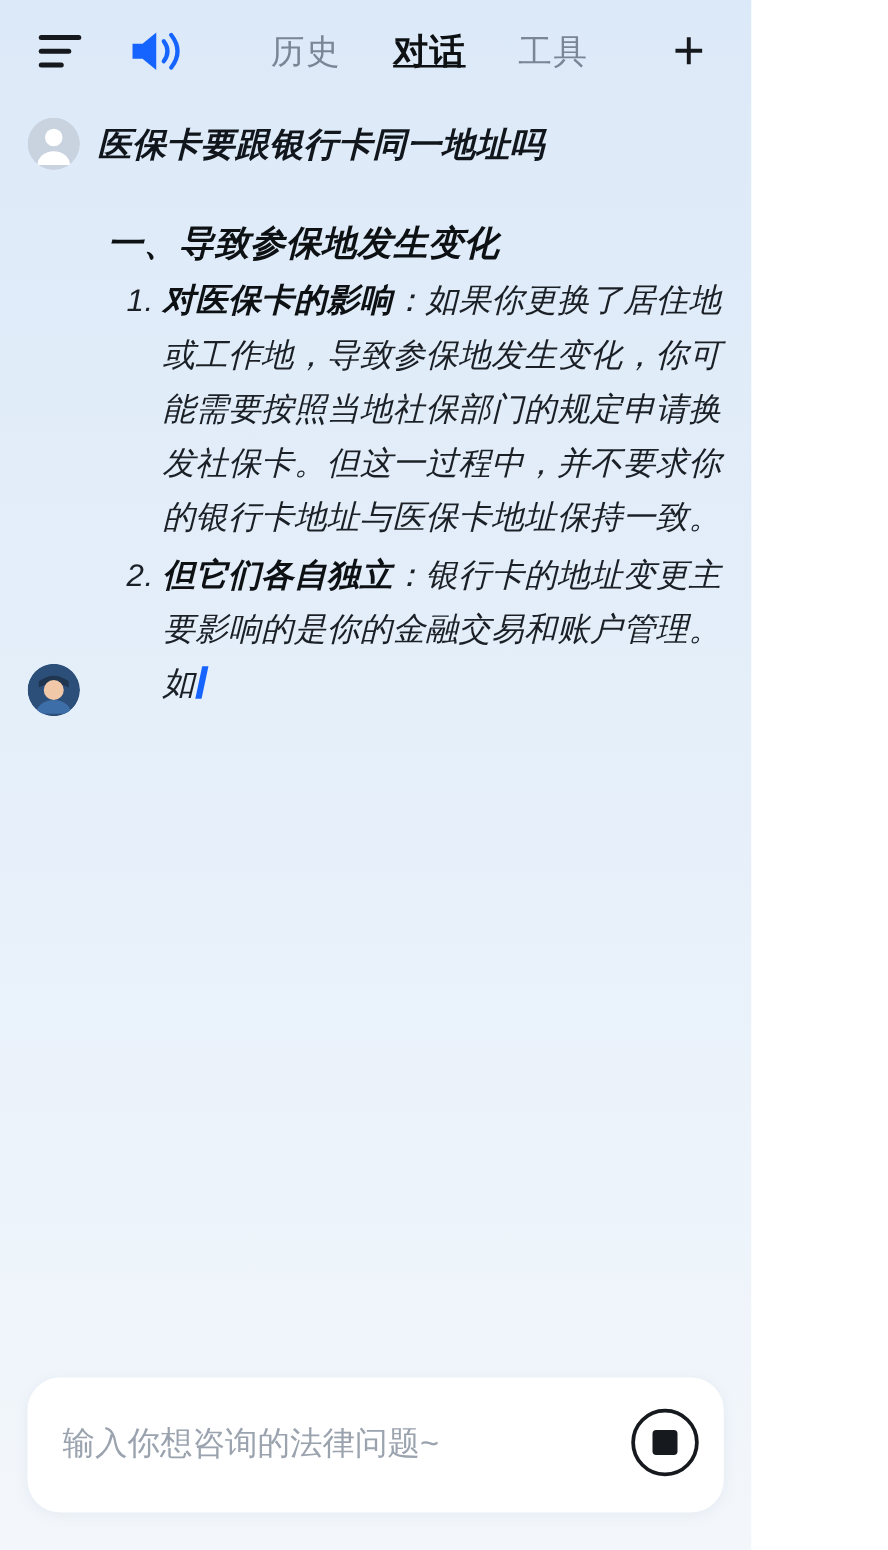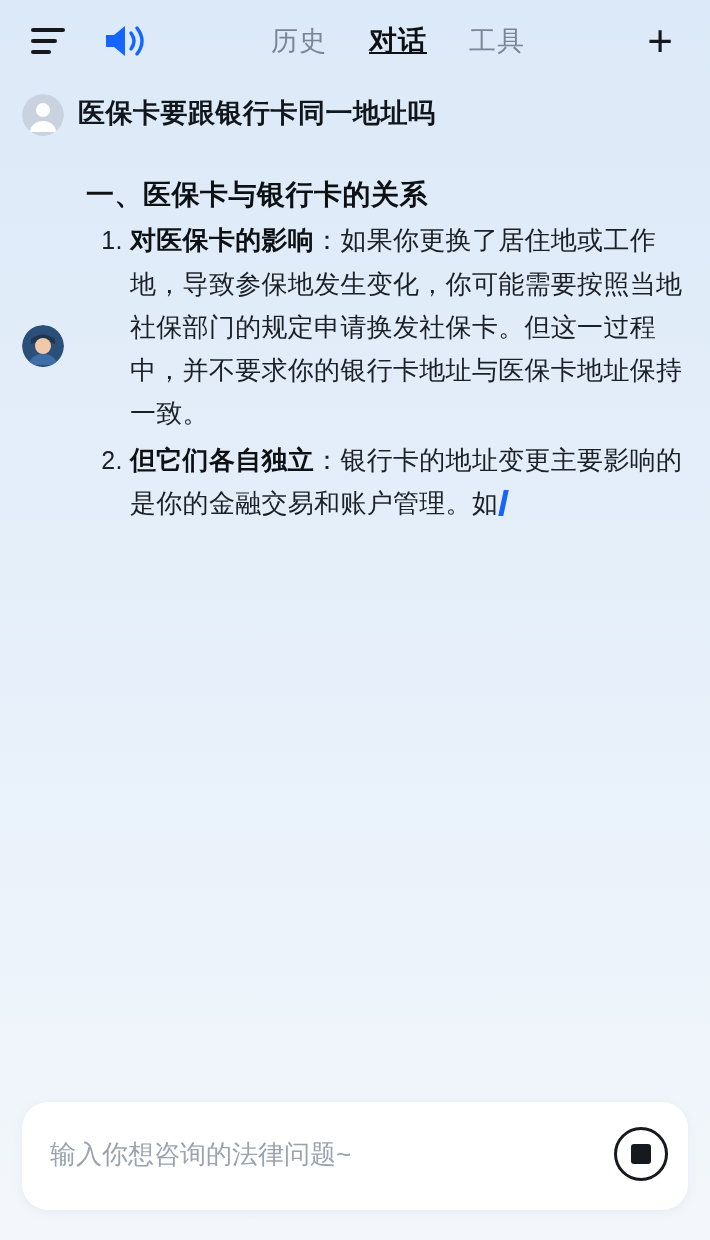--- a/index.html
+++ b/index.html
@@ -4,21 +4,21 @@
 <style>
   * { box-sizing: border-box; margin: 0; padding: 0; }
   html, body {
     width: 710px; height: 1240px;
     font-family: "Liberation Sans", "DejaVu Sans", sans-serif;
     background: #ffffff;
     overflow: hidden;
   }
   .app {
     position: relative;
-    width: 710px; height: 1240px;
+    width: 601px; height: 1240px;
     display: flex;
     flex-direction: column;
     background: linear-gradient(180deg, #dce9f8 0%, #e7f0fa 55%, #f3f7fb 100%);
   }
 
   
   .topbar {
     height: 82px;
     flex: 0 0 82px;
     display: flex;
@@ -72,21 +72,21 @@
   }
 
   
   .chat {
     flex: 1 1 auto;
     overflow: hidden;
     padding: 8px 22px 0 22px;
     position: relative;
   }
 
-  .msg-row { display: flex; gap: 14px; align-items: center; }
+  .msg-row { display: flex; gap: 14px; align-items: flex-end; font-style: italic; }
   .msg-row + .msg-row { margin-top: 22px; }
 
   .avatar {
     flex: 0 0 42px;
     width: 42px; height: 42px;
     border-radius: 50%;
     margin-top: 4px;
     overflow: hidden;
   }
   .avatar svg { display: block; }
@@ -236,21 +236,21 @@
           <circle cx="21" cy="21" r="21" fill="#2c4f7a"></circle>
           <path d="M9 14 q12 -9 24 0 v5 q-12 -6 -24 0 z" fill="#20354f"></path>
           <circle cx="21" cy="21" r="8" fill="#f2c9a8"></circle>
           <path d="M7 40 a14 11 0 0 1 28 0 z" fill="#3d6ea8"></path>
         </svg>
       </div>
 
       <div class="bot-body">
 
 
-        <h3 class="section">一、医保卡与银行卡的关系</h3>
+        <h3 class="section">一、导致参保地发生变化</h3>
 
         <ol class="items">
           <li><b>对医保卡的影响</b><span>：</span><span>如果你更换了居住地或工作地，导致参保地发生变化，你可能需要按照当地社保部门的规定申请换发社保卡。但这一过程中，并不要求你的银行卡地址与医保卡地址保持一致。</span></li>
           <li><b>但它们各自独立</b><span>：</span><span>银行卡的地址变更主要影响的是你的金融交易和账户管理。如</span><span class="caret"></span></li>
         </ol>
 
       </div>
     </div>
   </div>
 

